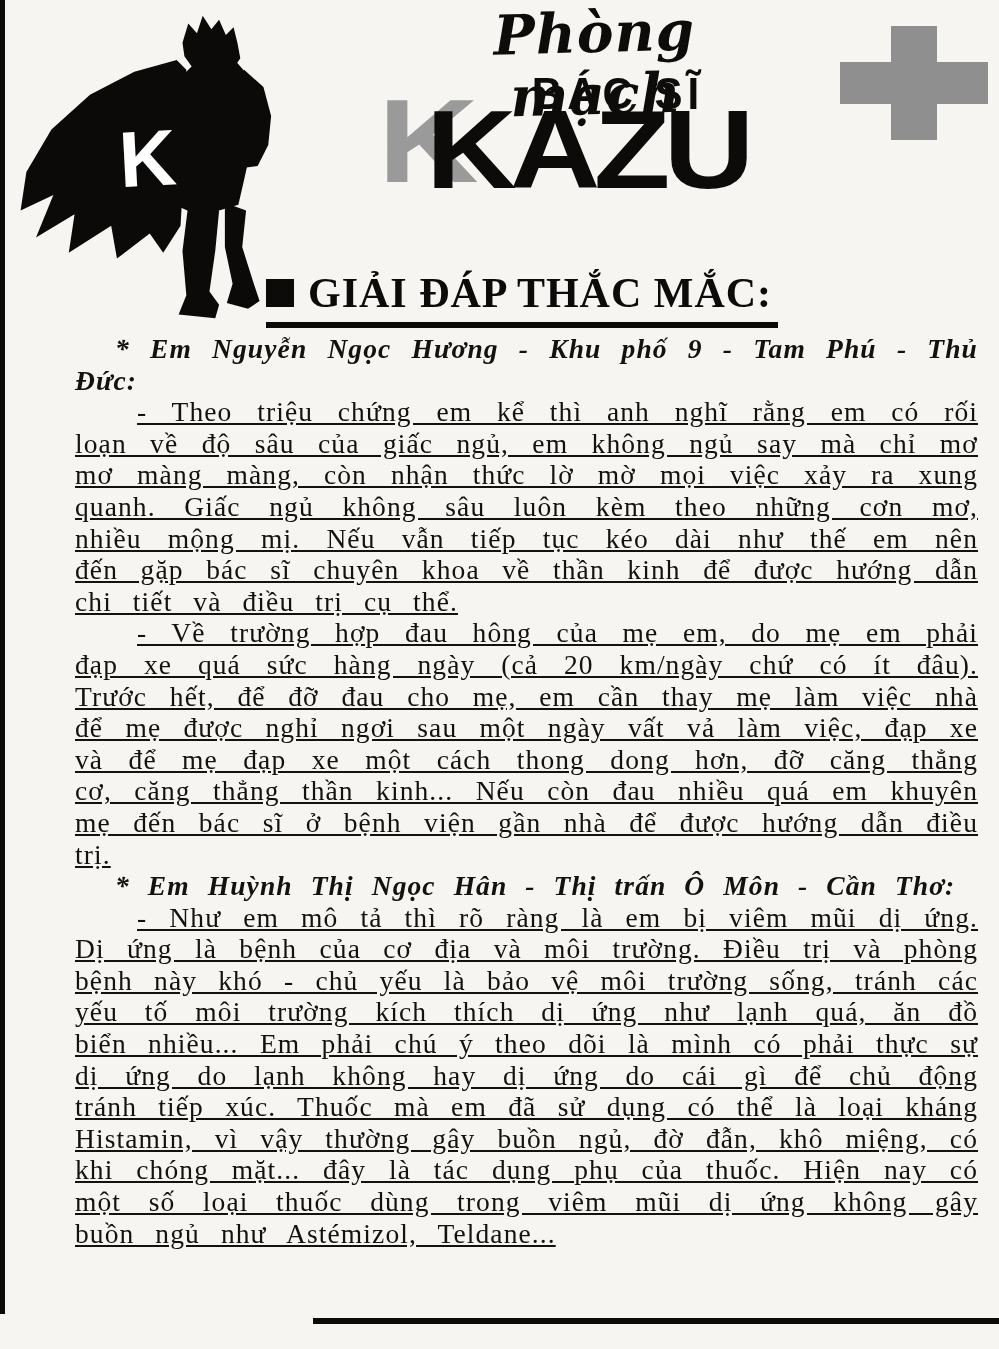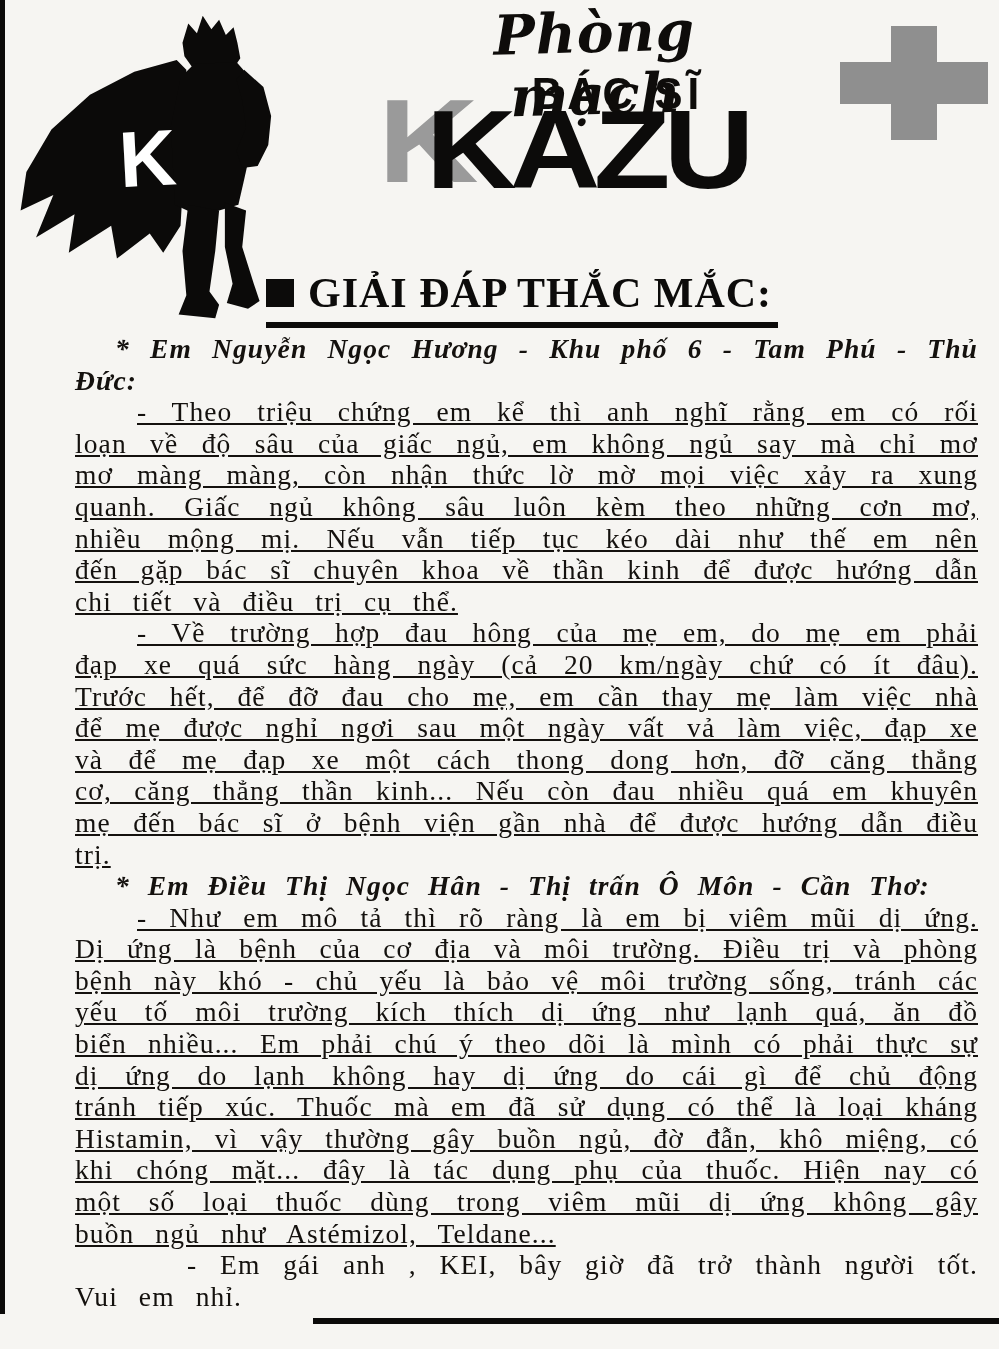--- a/index.html
+++ b/index.html
@@ -111,21 +111,20 @@
     <div class="v"></div>
     <div class="h"></div>
   </div>
 
   <div class="section-head">
     <div class="bullet"></div>
     <div class="title">GIẢI ĐÁP THẮC MẮC:</div>
   </div>
 
   <div class="article">
-      <p class="para question">* Em Nguyễn Ngọc Hương - Khu phố 6 - Tam Phú - Thủ Đức:</p>
+      <p class="para question">* Em Nguyễn Ngọc Hương - Khu phố 9 - Tam Phú - Thủ Đức:</p>
       <p class="para answer">- Theo triệu chứng em kể thì anh nghĩ rằng em có rối loạn về độ sâu của giấc ngủ, em không ngủ say mà chỉ mơ mơ màng màng, còn nhận thức lờ mờ mọi việc xảy ra xung quanh. Giấc ngủ không sâu luôn kèm theo những cơn mơ, nhiều mộng mị. Nếu vẫn tiếp tục kéo dài như thế em nên đến gặp bác sĩ chuyên khoa về thần kinh để được hướng dẫn chi tiết và điều trị cụ thể.</p>
       <p class="para answer">- Về trường hợp đau hông của mẹ em, do mẹ em phải đạp xe quá sức hàng ngày (cả 20 km/ngày chứ có ít đâu). Trước hết, để đỡ đau cho mẹ, em cần thay mẹ làm việc nhà để mẹ được nghỉ ngơi sau một ngày vất vả làm việc, đạp xe và để mẹ đạp xe một cách thong dong hơn, đỡ căng thẳng cơ, căng thẳng thần kinh... Nếu còn đau nhiều quá em khuyên mẹ đến bác sĩ ở bệnh viện gần nhà để được hướng dẫn điều trị.</p>
-      <p class="para question">* Em Điều Thị Ngọc Hân - Thị trấn Ô Môn - Cần Thơ:</p>
+      <p class="para question">* Em Huỳnh Thị Ngọc Hân - Thị trấn Ô Môn - Cần Thơ:</p>
       <p class="para answer">- Như em mô tả thì rõ ràng là em bị viêm mũi dị ứng. Dị ứng là bệnh của cơ địa và môi trường. Điều trị và phòng bệnh này khó - chủ yếu là bảo vệ môi trường sống, tránh các yếu tố môi trường kích thích dị ứng như lạnh quá, ăn đồ biển nhiều... Em phải chú ý theo dõi là mình có phải thực sự dị ứng do lạnh không hay dị ứng do cái gì để chủ động tránh tiếp xúc. Thuốc mà em đã sử dụng có thể là loại kháng Histamin, vì vậy thường gây buồn ngủ, đờ đẫn, khô miệng, có khi chóng mặt... đây là tác dụng phụ của thuốc. Hiện nay có một số loại thuốc dùng trong viêm mũi dị ứng không gây buồn ngủ như Astémizol, Teldane...</p>
-      <p class="para answer-indented">- Em gái anh , KEI, bây giờ đã trở thành người tốt. Vui em nhỉ.</p>
     </div>
 
 </div>
 
 </body></html>

